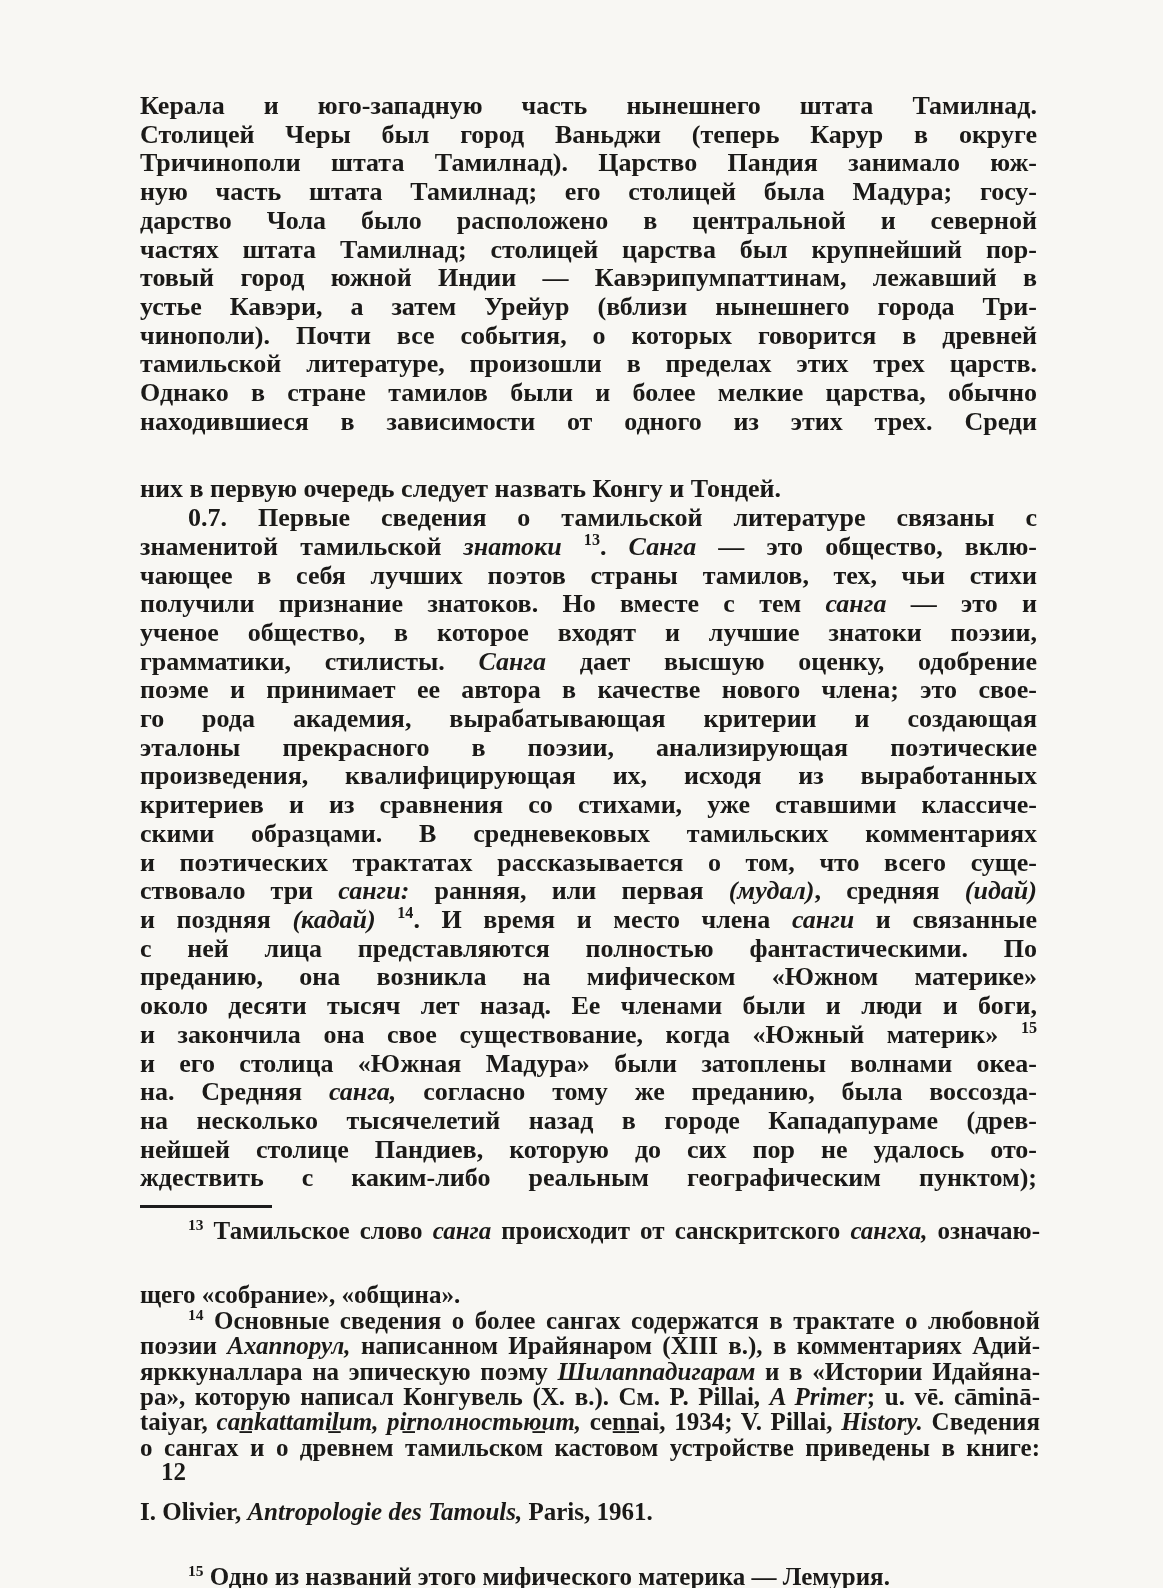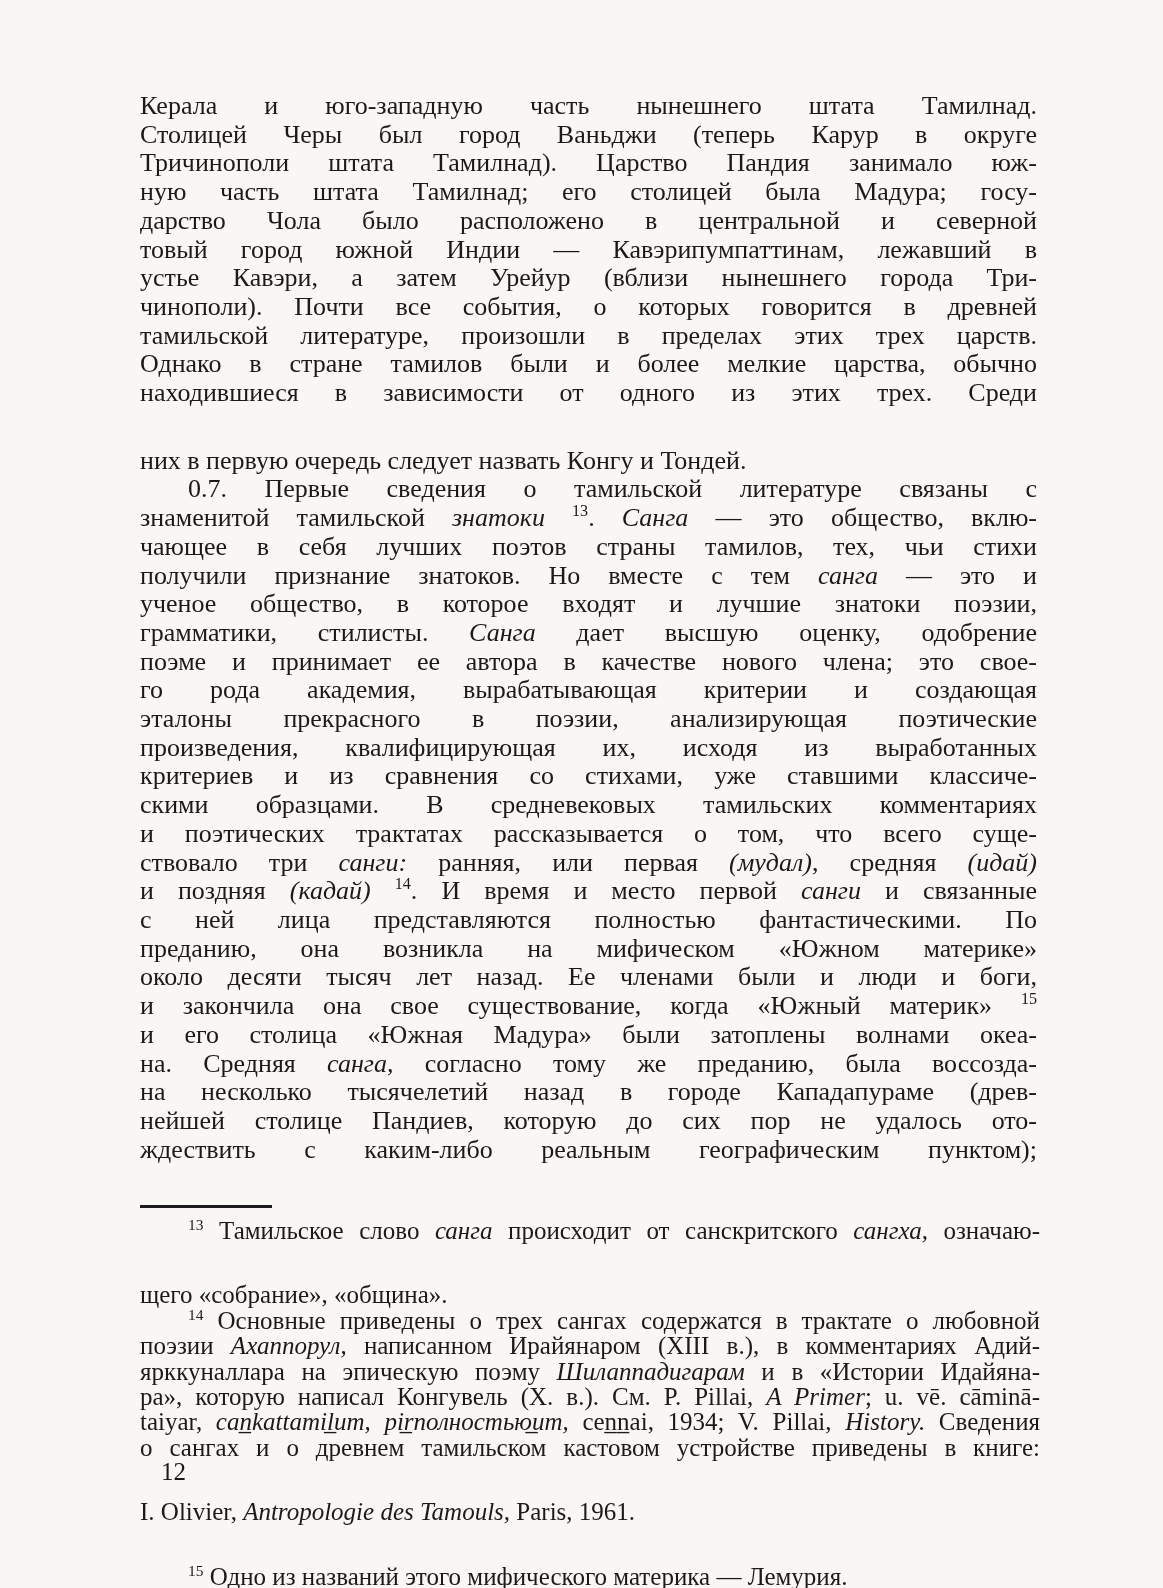--- a/index.html
+++ b/index.html
@@ -5,21 +5,21 @@
   html, body {
     margin: 0; padding: 0;
     width: 1163px; height: 1588px;
     overflow: hidden;
   }
   body {
     position: relative;
     font-family: "Liberation Serif", "DejaVu Serif", serif;
   }
   #scan-page {
-    position: absolute; inset: 0;
+    position: absolute; inset: 0; font-weight: bold;
   }
   #body-text {
     position: absolute;
     left: 140px; top: 92px; width: 897px;
     font-size: 26px; line-height: 28.7px;
   }
   #footnotes {
     position: absolute;
     left: 140px; top: 1218px; width: 900px;
     font-size: 25px; line-height: 25.4px;
@@ -53,20 +53,21 @@
 <body style="background: rgb(248, 247, 243); color: rgb(27, 26, 24);">
 
 <div id="scan-page">
   <div id="body-text">
       <div class="paragraph">
         <div class="line"><span>Керала и юго-западную часть нынешнего штата Тамилнад.</span></div>
         <div class="line"><span>Столицей Черы был город Ваньджи (теперь Карур в округе</span></div>
         <div class="line"><span>Тричинополи штата Тамилнад). Царство Пандия занимало юж-</span></div>
         <div class="line"><span>ную часть штата Тамилнад; его столицей была Мадура; госу-</span></div>
         <div class="line"><span>дарство Чола было расположено в центральной и северной</span></div>
+        <div class="line"><span>частях штата Тамилнад; столицей царства был крупнейший пор-</span></div>
         <div class="line"><span>товый город южной Индии — Кавэрипумпаттинам, лежавший в</span></div>
         <div class="line"><span>устье Кавэри, а затем Урейур (вблизи нынешнего города Три-</span></div>
         <div class="line"><span>чинополи). Почти все события, о которых говорится в древней</span></div>
         <div class="line"><span>тамильской литературе, произошли в пределах этих трех царств.</span></div>
         <div class="line"><span>Однако в стране тамилов были и более мелкие царства, обычно</span></div>
         <div class="line"><span>находившиеся в зависимости от одного из этих трех. Среди</span></div>
         <div class="line flush"><span>них в первую очередь следует назвать Конгу и Тондей.</span></div>
       </div>
       <div class="paragraph">
         <div class="line indent"><span>0.7. Первые сведения о тамильской литературе связаны с</span></div>
@@ -76,40 +77,40 @@
         <div class="line"><span>ученое общество, в которое входят и лучшие знатоки поэзии,</span></div>
         <div class="line"><span>грамматики, стилисты. </span><span class="it">Санга</span><span> дает высшую оценку, одобрение</span></div>
         <div class="line"><span>поэме и принимает ее автора в качестве нового члена; это свое-</span></div>
         <div class="line"><span>го рода академия, вырабатывающая критерии и создающая</span></div>
         <div class="line"><span>эталоны прекрасного в поэзии, анализирующая поэтические</span></div>
         <div class="line"><span>произведения, квалифицирующая их, исходя из выработанных</span></div>
         <div class="line"><span>критериев и из сравнения со стихами, уже ставшими классиче-</span></div>
         <div class="line"><span>скими образцами. В средневековых тамильских комментариях</span></div>
         <div class="line"><span>и поэтических трактатах рассказывается о том, что всего суще-</span></div>
         <div class="line"><span>ствовало три </span><span class="it">санги:</span><span> ранняя, или первая </span><span class="it">(мудал)</span><span>, средняя </span><span class="it">(идай)</span></div>
-        <div class="line"><span>и поздняя </span><span class="it">(кадай)</span><span> </span><sup class="sup">14</sup><span>. И время и место первой </span><span class="it">санги</span><span> и связанные</span></div>
+        <div class="line"><span>и поздняя </span><span class="it">(кадай)</span><span> </span><sup class="sup">14</sup><span>. И время и место члена </span><span class="it">санги</span><span> и связанные</span></div>
         <div class="line"><span>с ней лица представляются полностью фантастическими. По</span></div>
         <div class="line"><span>преданию, она возникла на мифическом «Южном материке»</span></div>
         <div class="line"><span>около десяти тысяч лет назад. Ее членами были и люди и боги,</span></div>
         <div class="line"><span>и закончила она свое существование, когда «Южный материк» </span><sup class="sup">15</sup></div>
         <div class="line"><span>и его столица «Южная Мадура» были затоплены волнами океа-</span></div>
         <div class="line"><span>на. Средняя </span><span class="it">санга,</span><span> согласно тому же преданию, была воссозда-</span></div>
         <div class="line"><span>на несколько тысячелетий назад в городе Кападапураме (древ-</span></div>
         <div class="line"><span>нейшей столице Пандиев, которую до сих пор не удалось ото-</span></div>
         <div class="line"><span>ждествить с каким-либо реальным географическим пунктом);</span></div>
       </div>
     </div>
   <div id="fn-rule" style="background: rgb(28, 28, 28);"></div>
   <div id="footnotes">
       <div class="footnote">
         <div class="line indent"><sup class="sup">13</sup><span> Тамильское слово </span><span class="it">санга</span><span> происходит от санскритского </span><span class="it">сангха,</span><span> означаю-</span></div>
         <div class="line flush"><span>щего «собрание», «община».</span></div>
       </div>
       <div class="footnote">
-        <div class="line indent"><sup class="sup">14</sup><span> Основные приведены о трех сангах содержатся в трактате о любовной</span></div>
+        <div class="line indent"><sup class="sup">14</sup><span> Основные сведения о более сангах содержатся в трактате о любовной</span></div>
         <div class="line"><span>поэзии </span><span class="it">Ахаппорул,</span><span> написанном Ирайянаром (XIII в.), в комментариях Адий-</span></div>
         <div class="line"><span>ярккуналлара на эпическую поэму </span><span class="it">Шилаппадигарам</span><span> и в «Истории Идайяна-</span></div>
         <div class="line"><span>ра», которую написал Конгувель (X. в.). См. P. Pillai, </span><span class="it">A Primer</span><span>; u. vē. cāminā-</span></div>
         <div class="line"><span>taiyar, </span><span class="it">can̲kattamil̲um, pir̲полностью̲um,</span><span> cen̲n̲ai, 1934; V. Pillai, </span><span class="it">History.</span><span> Сведения</span></div>
         <div class="line"><span>о сангах и о древнем тамильском кастовом устройстве приведены в книге:</span></div>
         <div class="line flush"><span>I. Olivier, </span><span class="it">Antropologie des Tamouls,</span><span> Paris, 1961.</span></div>
       </div>
       <div class="footnote">
         <div class="line indent flush"><sup class="sup">15</sup><span> Одно из названий этого мифического материка — Лемурия.</span></div>
       </div>

